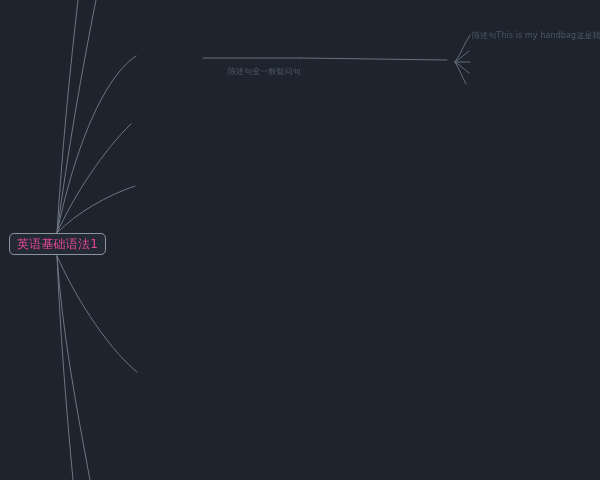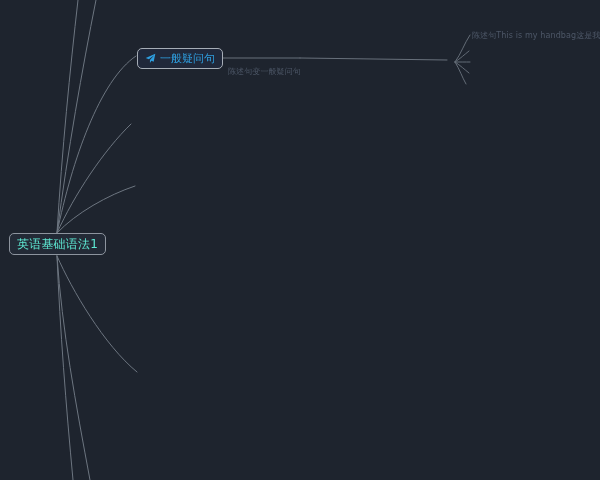--- a/index.html
+++ b/index.html
@@ -34,21 +34,21 @@
     border-radius: 5px;
   }
 
   .node-root {
     left: 9px;
     top: 233px;
     height: 22px;
     padding: 0 7px;
     background: #232a36;
     border: 1px solid #8d949e;
-    color: #5eead4;
+    color: #ec4899;
     font-size: 12px;
     letter-spacing: .2px;
   }
 
   .node-selected {
     left: 137px;
     top: 48px;
     height: 21px;
     padding: 0 7px;
     background: #20283a;
@@ -110,25 +110,17 @@
       <path d="M455,62 C461,62 465,62 470,62"></path>
       <path d="M455,62 C461,66 464,69 469,73"></path>
       <path d="M455,62 C460,70 462,77 466,84"></path>
     </g>
   </svg>
 
   <div class="node node-root">
     <span>英语基础语法1</span>
   </div>
 
-  <div class="node node-selected">
-    <span class="glyph">
-      <svg viewBox="0 0 16 16" xmlns="http://www.w3.org/2000/svg">
-        <path d="M15 1 L1 7.2 L5.6 9 L13.4 3.2 L7.2 10.1 L7.2 14.4 L9.4 11.3 L12.6 12.6 Z" fill="#2e9fe0"></path>
-      </svg>
-    </span>
-    <span>一般疑问句</span>
-  </div>
 
   <div class="edge-label lbl-a">陈述句变一般疑问句</div>
   <div class="edge-label lbl-c">陈述句This is my handbag这是我的包包</div>
 
 </div>
 
 </body></html>

